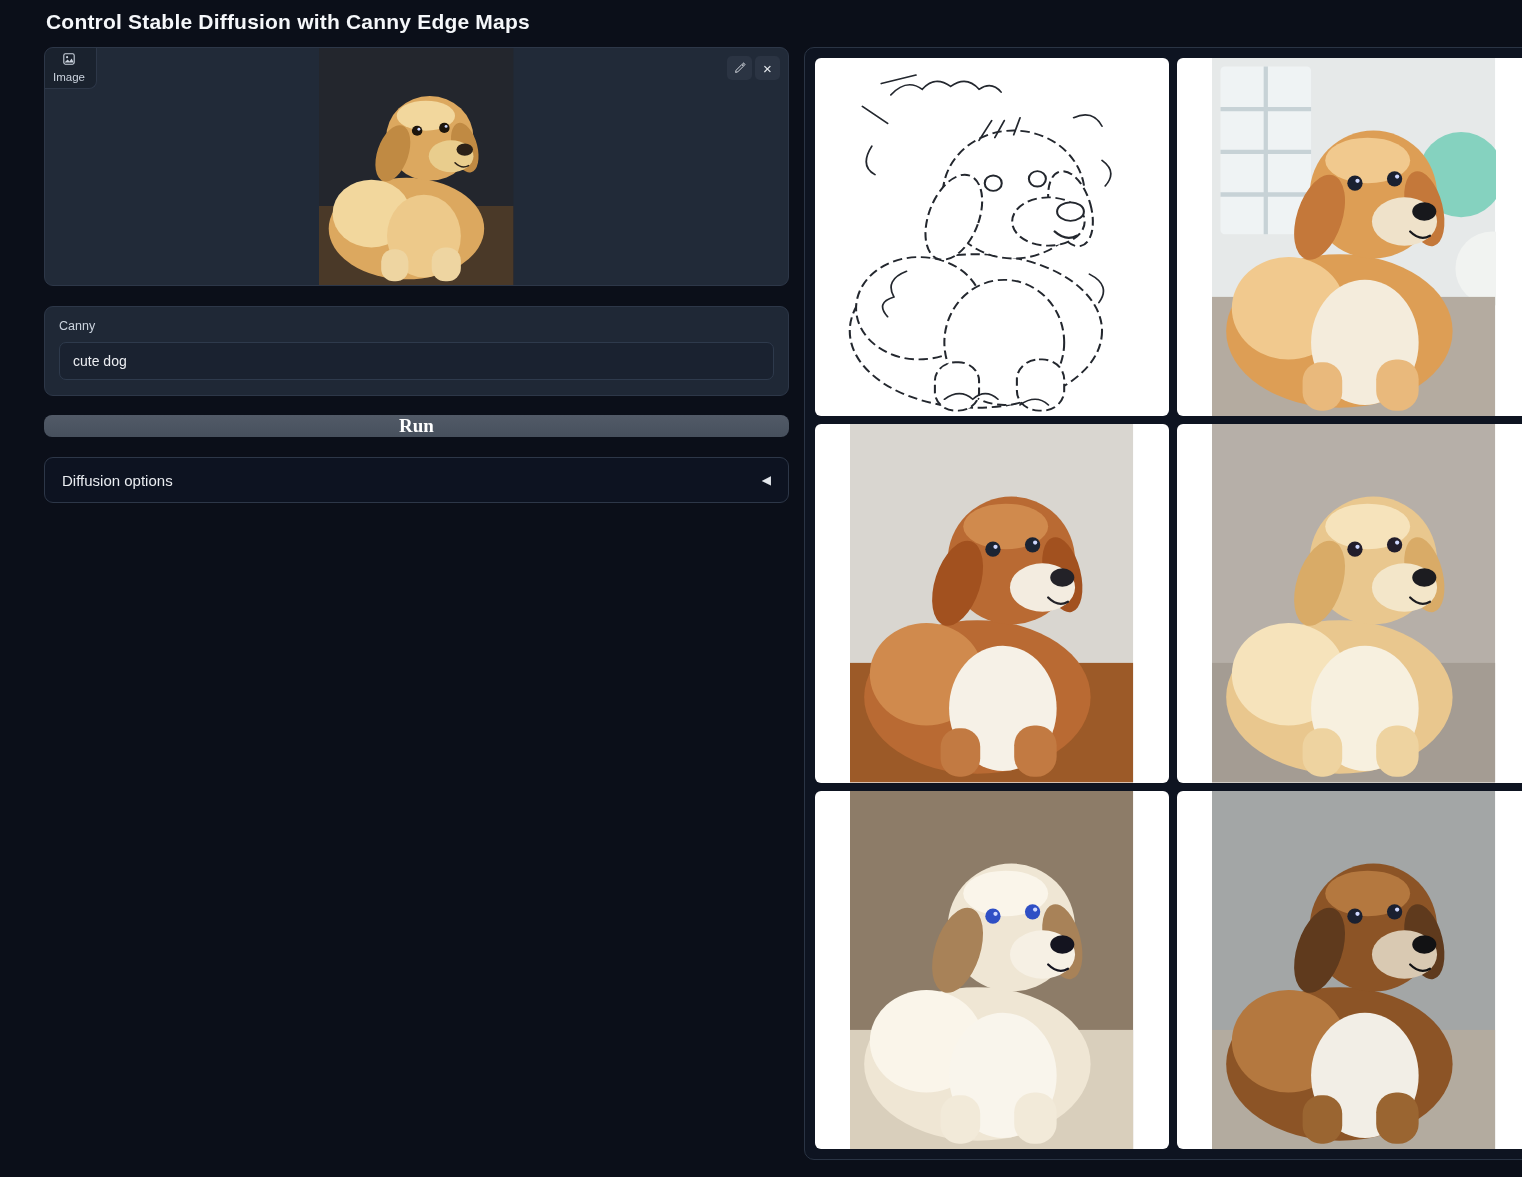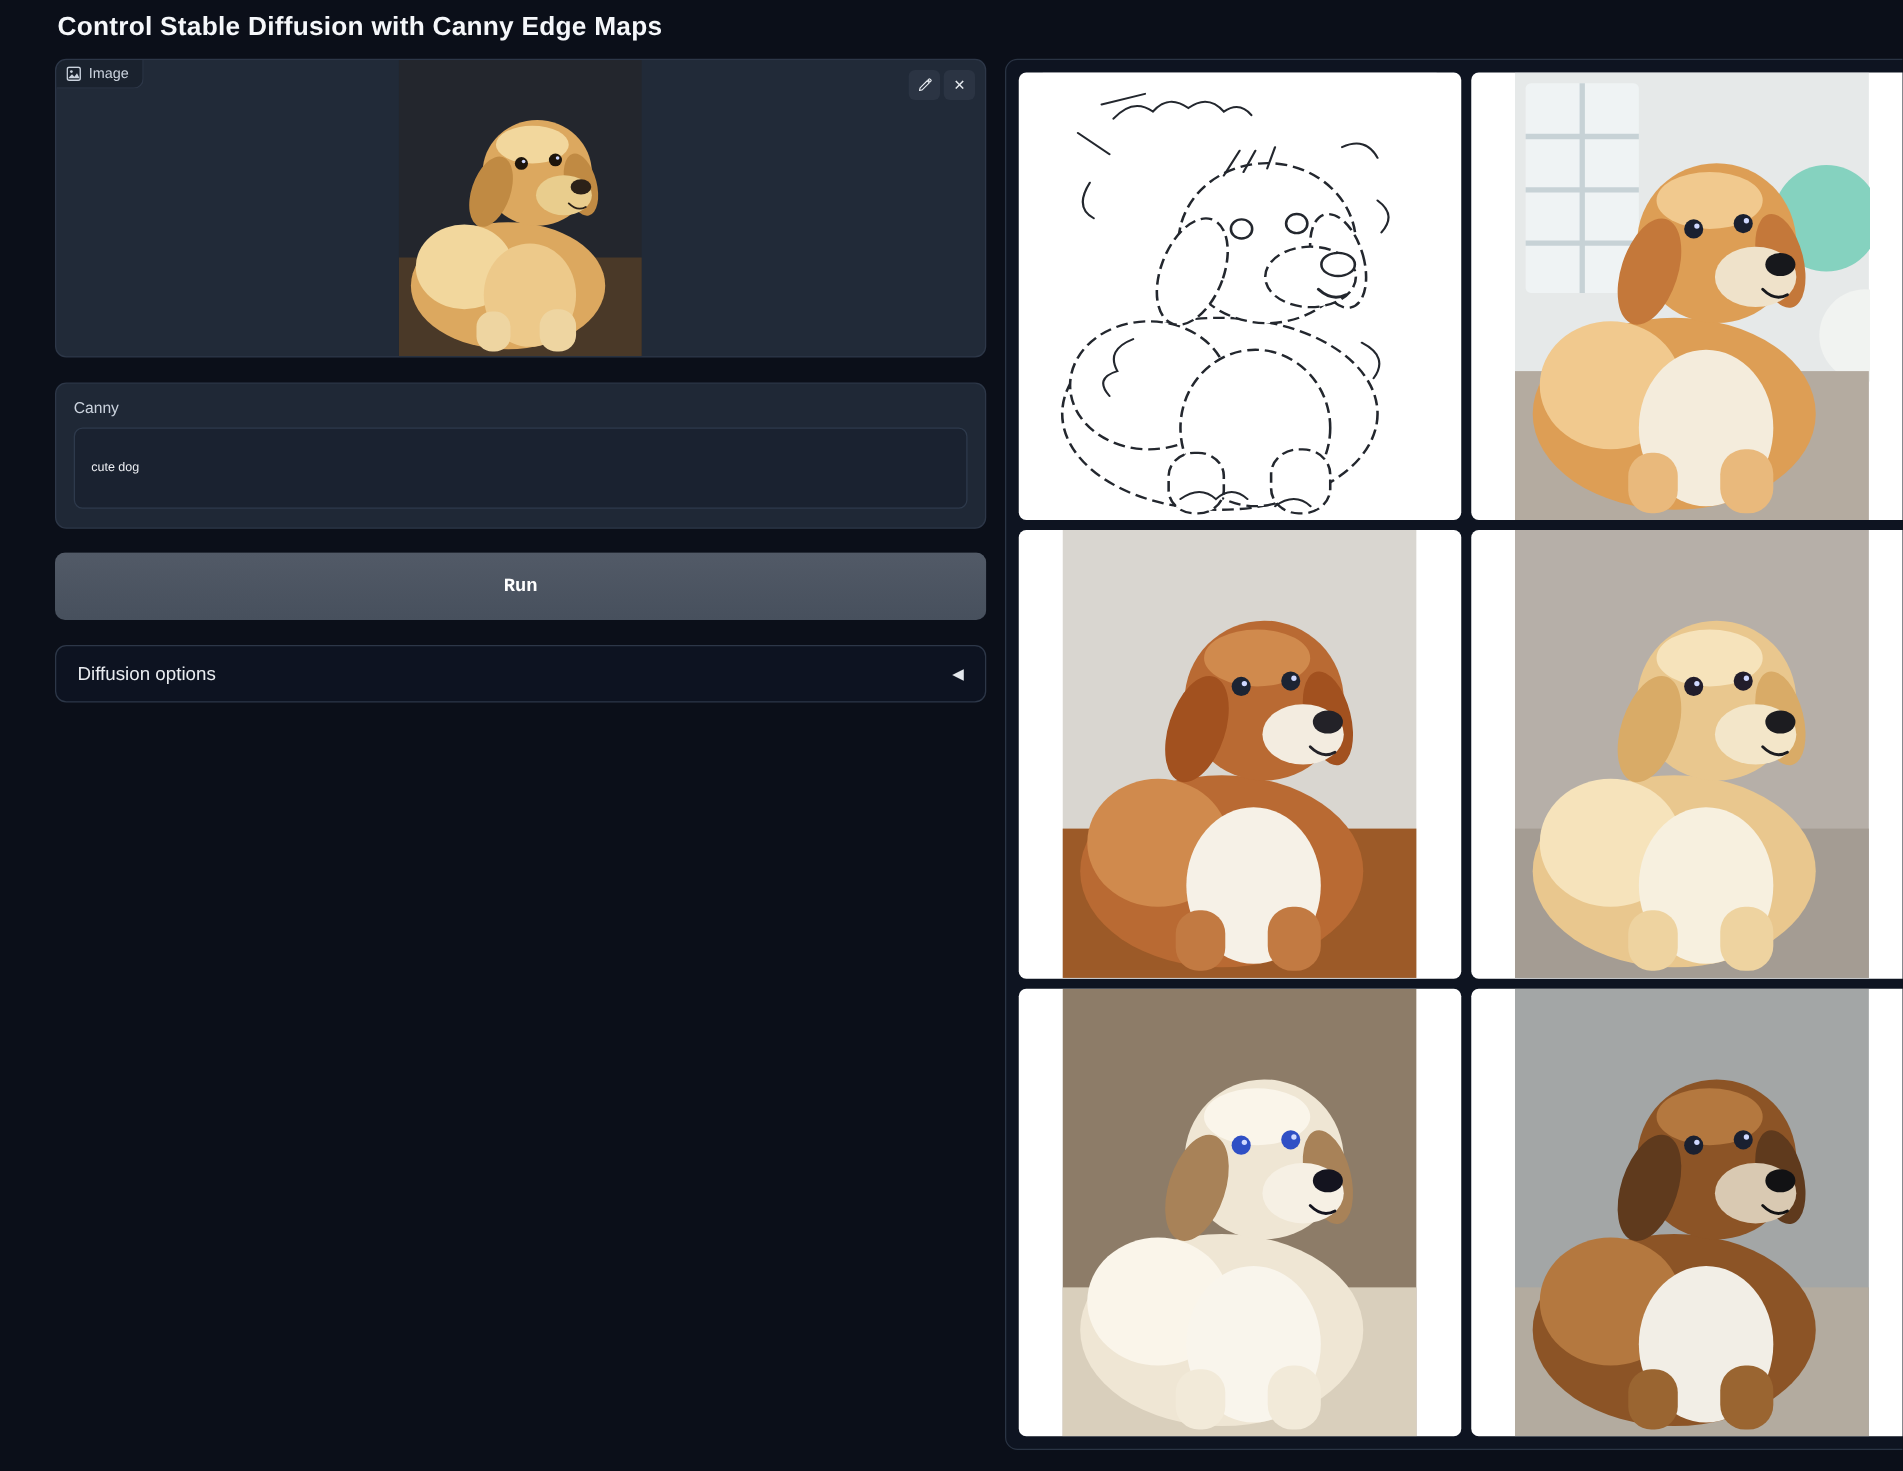--- a/index.html
+++ b/index.html
@@ -9,41 +9,41 @@
   .page-title { font-size:21px; font-weight:700; color:var(--title_text); letter-spacing:.2px; margin:2px 2px 13px; }
   .layout { display:flex; gap:15px; align-items:flex-start; }
   .left-col { width:745px; flex:none; }
 
   
   .image-component { position:relative; height:239px; background:var(--image_bg);
     border:1px solid var(--block_border); border-radius:9px; overflow:hidden;
     display:flex; justify-content:center; cursor:pointer; }
   .component-label { position:absolute; left:0; top:0; z-index:3; display:flex; align-items:center; gap:6px;
     background:var(--label_bg); border:1px solid var(--block_border); border-left:none; border-top:none;
-    border-radius:8px 0 8px 0; padding:5px 11px 5px 8px; color:var(--label_text); font-size:11.5px; }
+    border-radius:8px 0 8px 0; padding:5px 11px 5px 8px; color:var(--label_text); font-size:11.5px;flex-direction:column; }
   .component-label svg { display:block; }
   .icon-buttons { position:absolute; top:8px; right:8px; z-index:3; display:flex; gap:3px; }
   .icon-btn { width:25px; height:24px; display:flex; align-items:center; justify-content:center;
     background:var(--iconbtn_bg); border:none; border-radius:5px; color:#e7ebf0; cursor:pointer;
     font-size:15px; line-height:1; }
   .photo { height:100%; display:flex; }
   .photo svg { height:100%; display:block; }
 
   
   .prompt-block { margin-top:20px; background:var(--panel_bg); border:1px solid var(--block_border);
     border-radius:9px; padding:12px 14px 15px; }
   .prompt-label { display:block; font-size:12.5px; color:var(--label_text); margin-bottom:9px; }
   .prompt-input { width:100%; background:var(--input_bg); border:1px solid var(--input_border);
-    border-radius:7px; padding:26px 13px; font-size:10px; color:#eceef2;
+    border-radius:7px; padding:10px 13px; font-size:14px; color:#eceef2;
     font-family:"Liberation Sans", sans-serif; outline:none; }
 
   
-  .run-btn { margin-top:19px; width:100%; height:54px; background:linear-gradient(180deg,#525a67,#47505d);
-    background-color:var(--button_bg); color:#ffffff; font-weight:700; font-size:15px;
-    border:none; border-radius:8px; cursor:pointer; font-family:Liberation Mono, monospace; }
+  .run-btn { margin-top:19px; width:100%; height:22px; background:linear-gradient(180deg,#525a67,#47505d);
+    background-color:var(--button_bg); color:#ffffff; font-weight:700; font-size:19px;
+    border:none; border-radius:8px; cursor:pointer; font-family:Liberation Serif, serif; }
 
   
   .accordion { margin-top:20px; height:46px; background:var(--accordion_bg); border:1px solid var(--block_border);
     border-radius:9px; display:flex; align-items:center; justify-content:space-between; padding:0 17px;
     color:#e9ecf0; font-size:15px; cursor:pointer; }
   .accordion .arrow { font-size:12px; color:#e3e7ec; }
 
   
   .gallery { flex:1; height:1113px; background:var(--gallery_bg); border:1px solid var(--gallery_border);
     border-radius:10px; padding:10px; display:grid; grid-template-columns:1fr 1fr;

